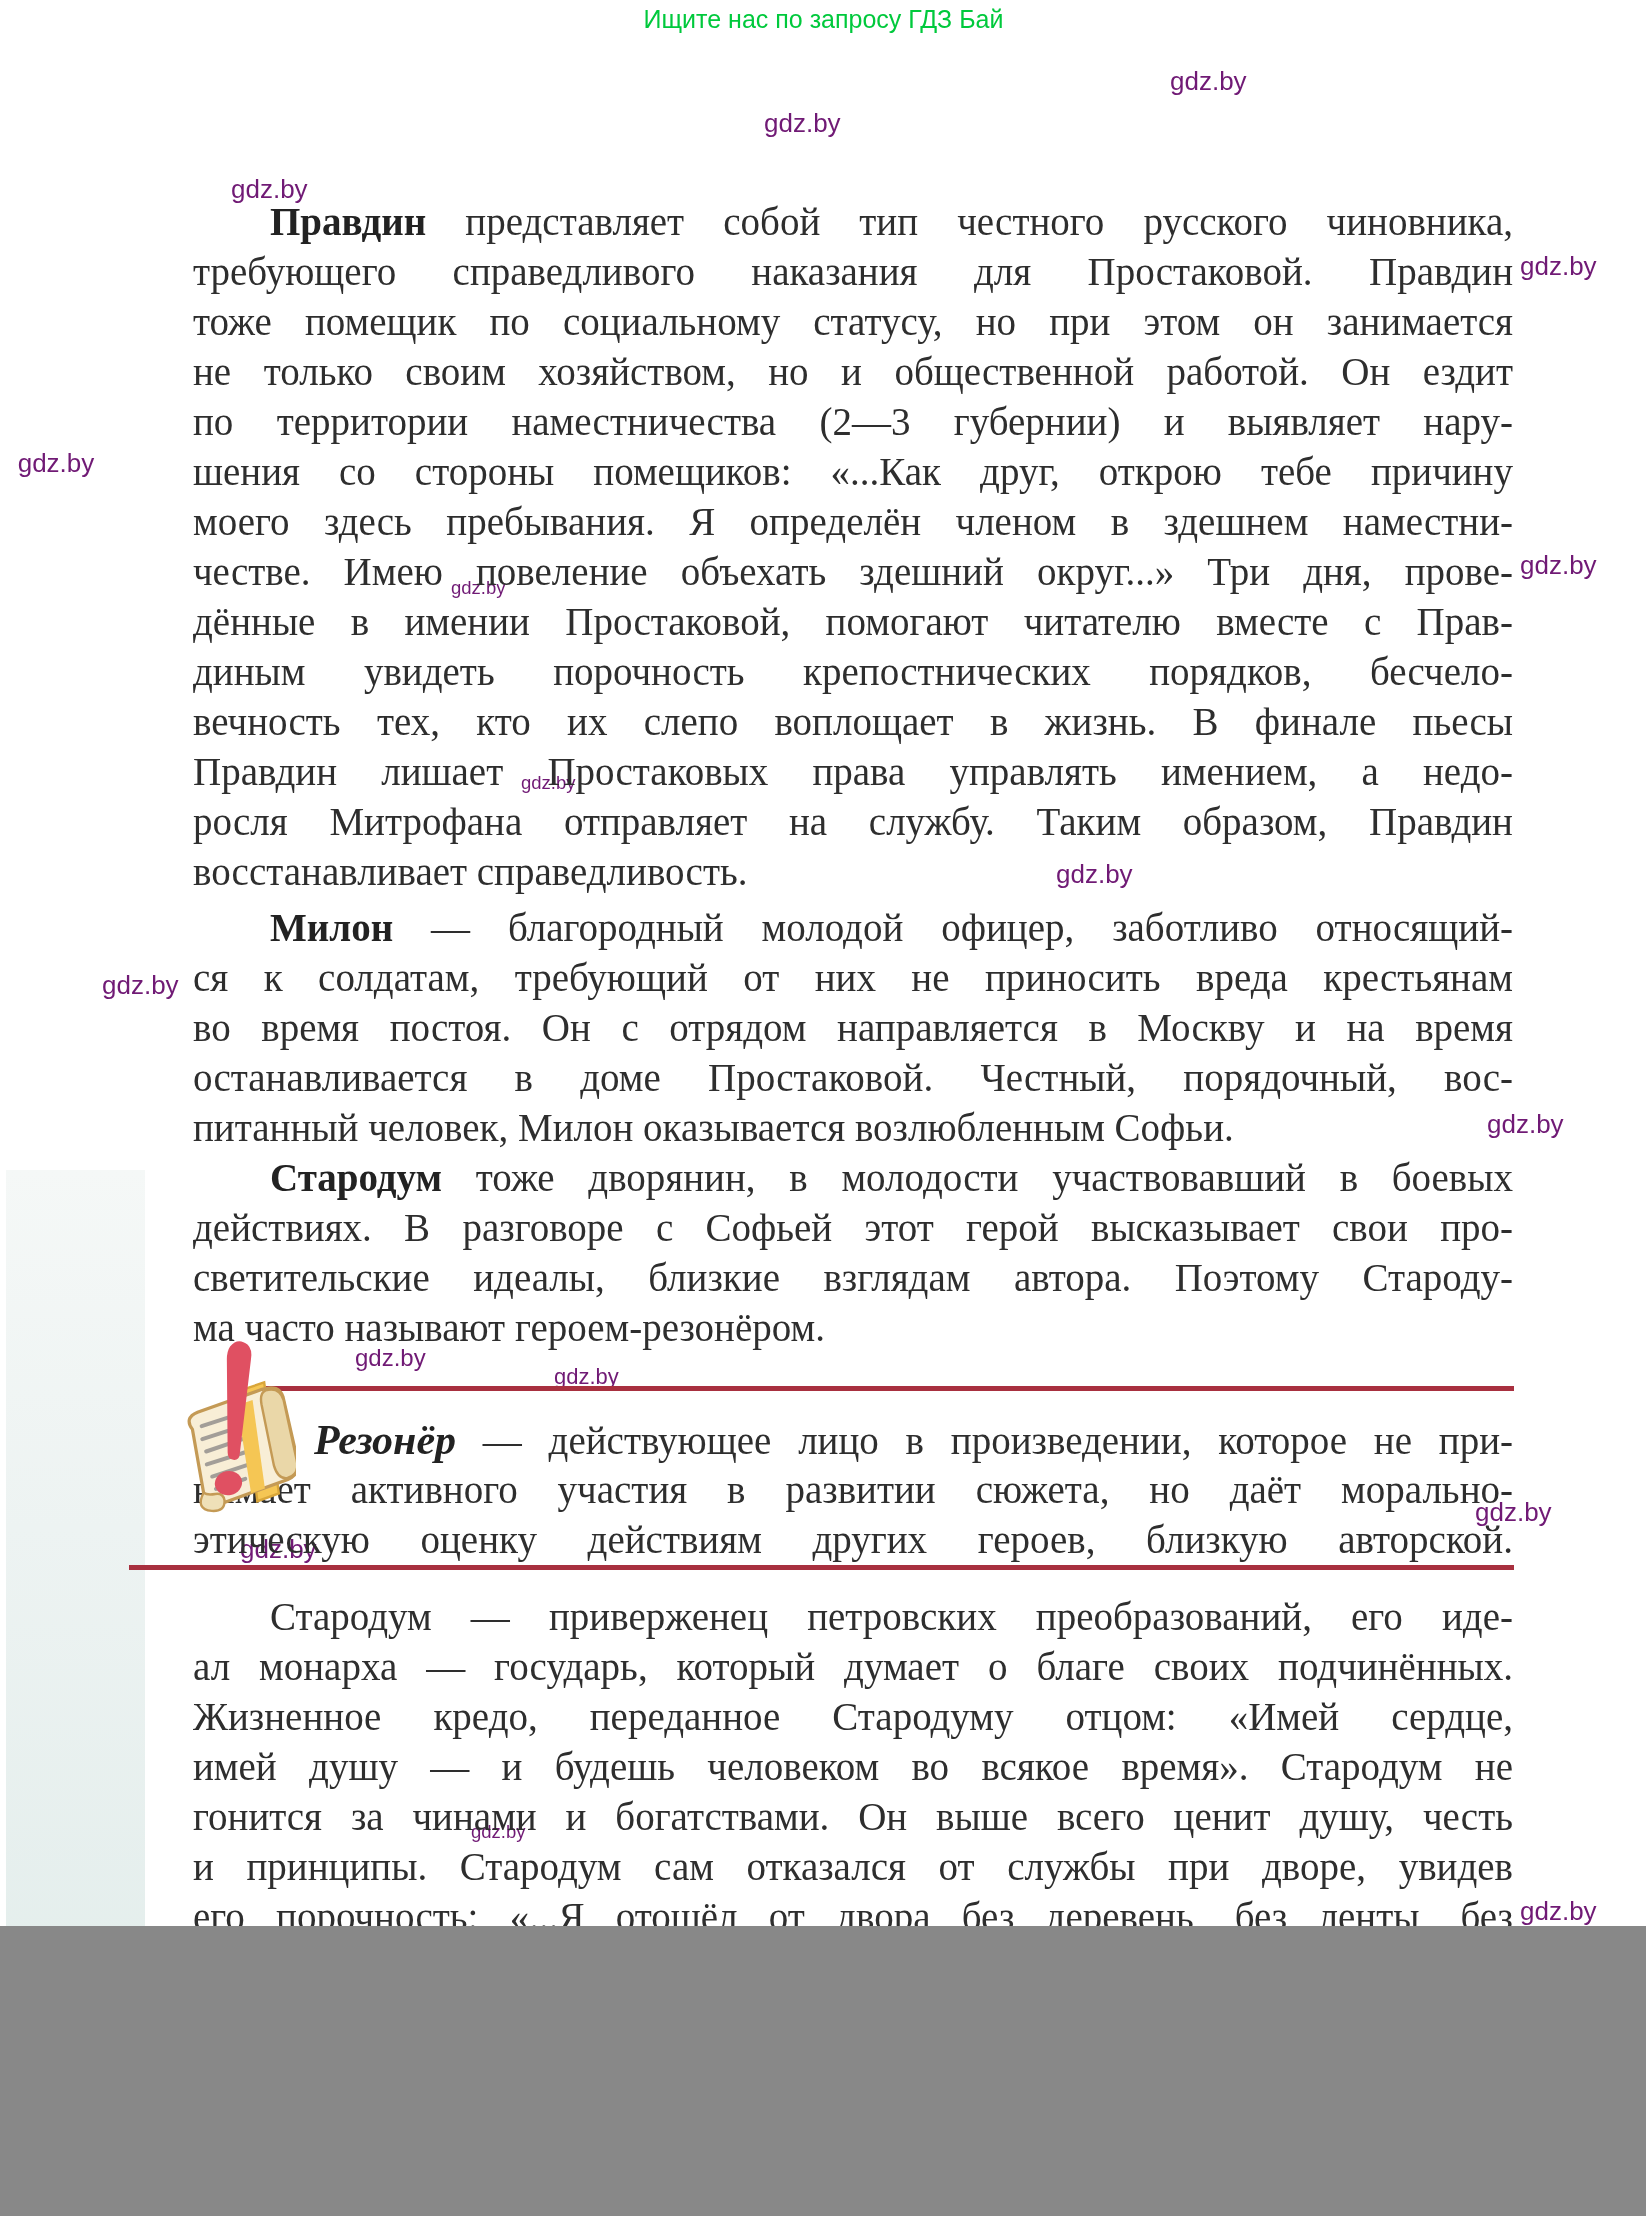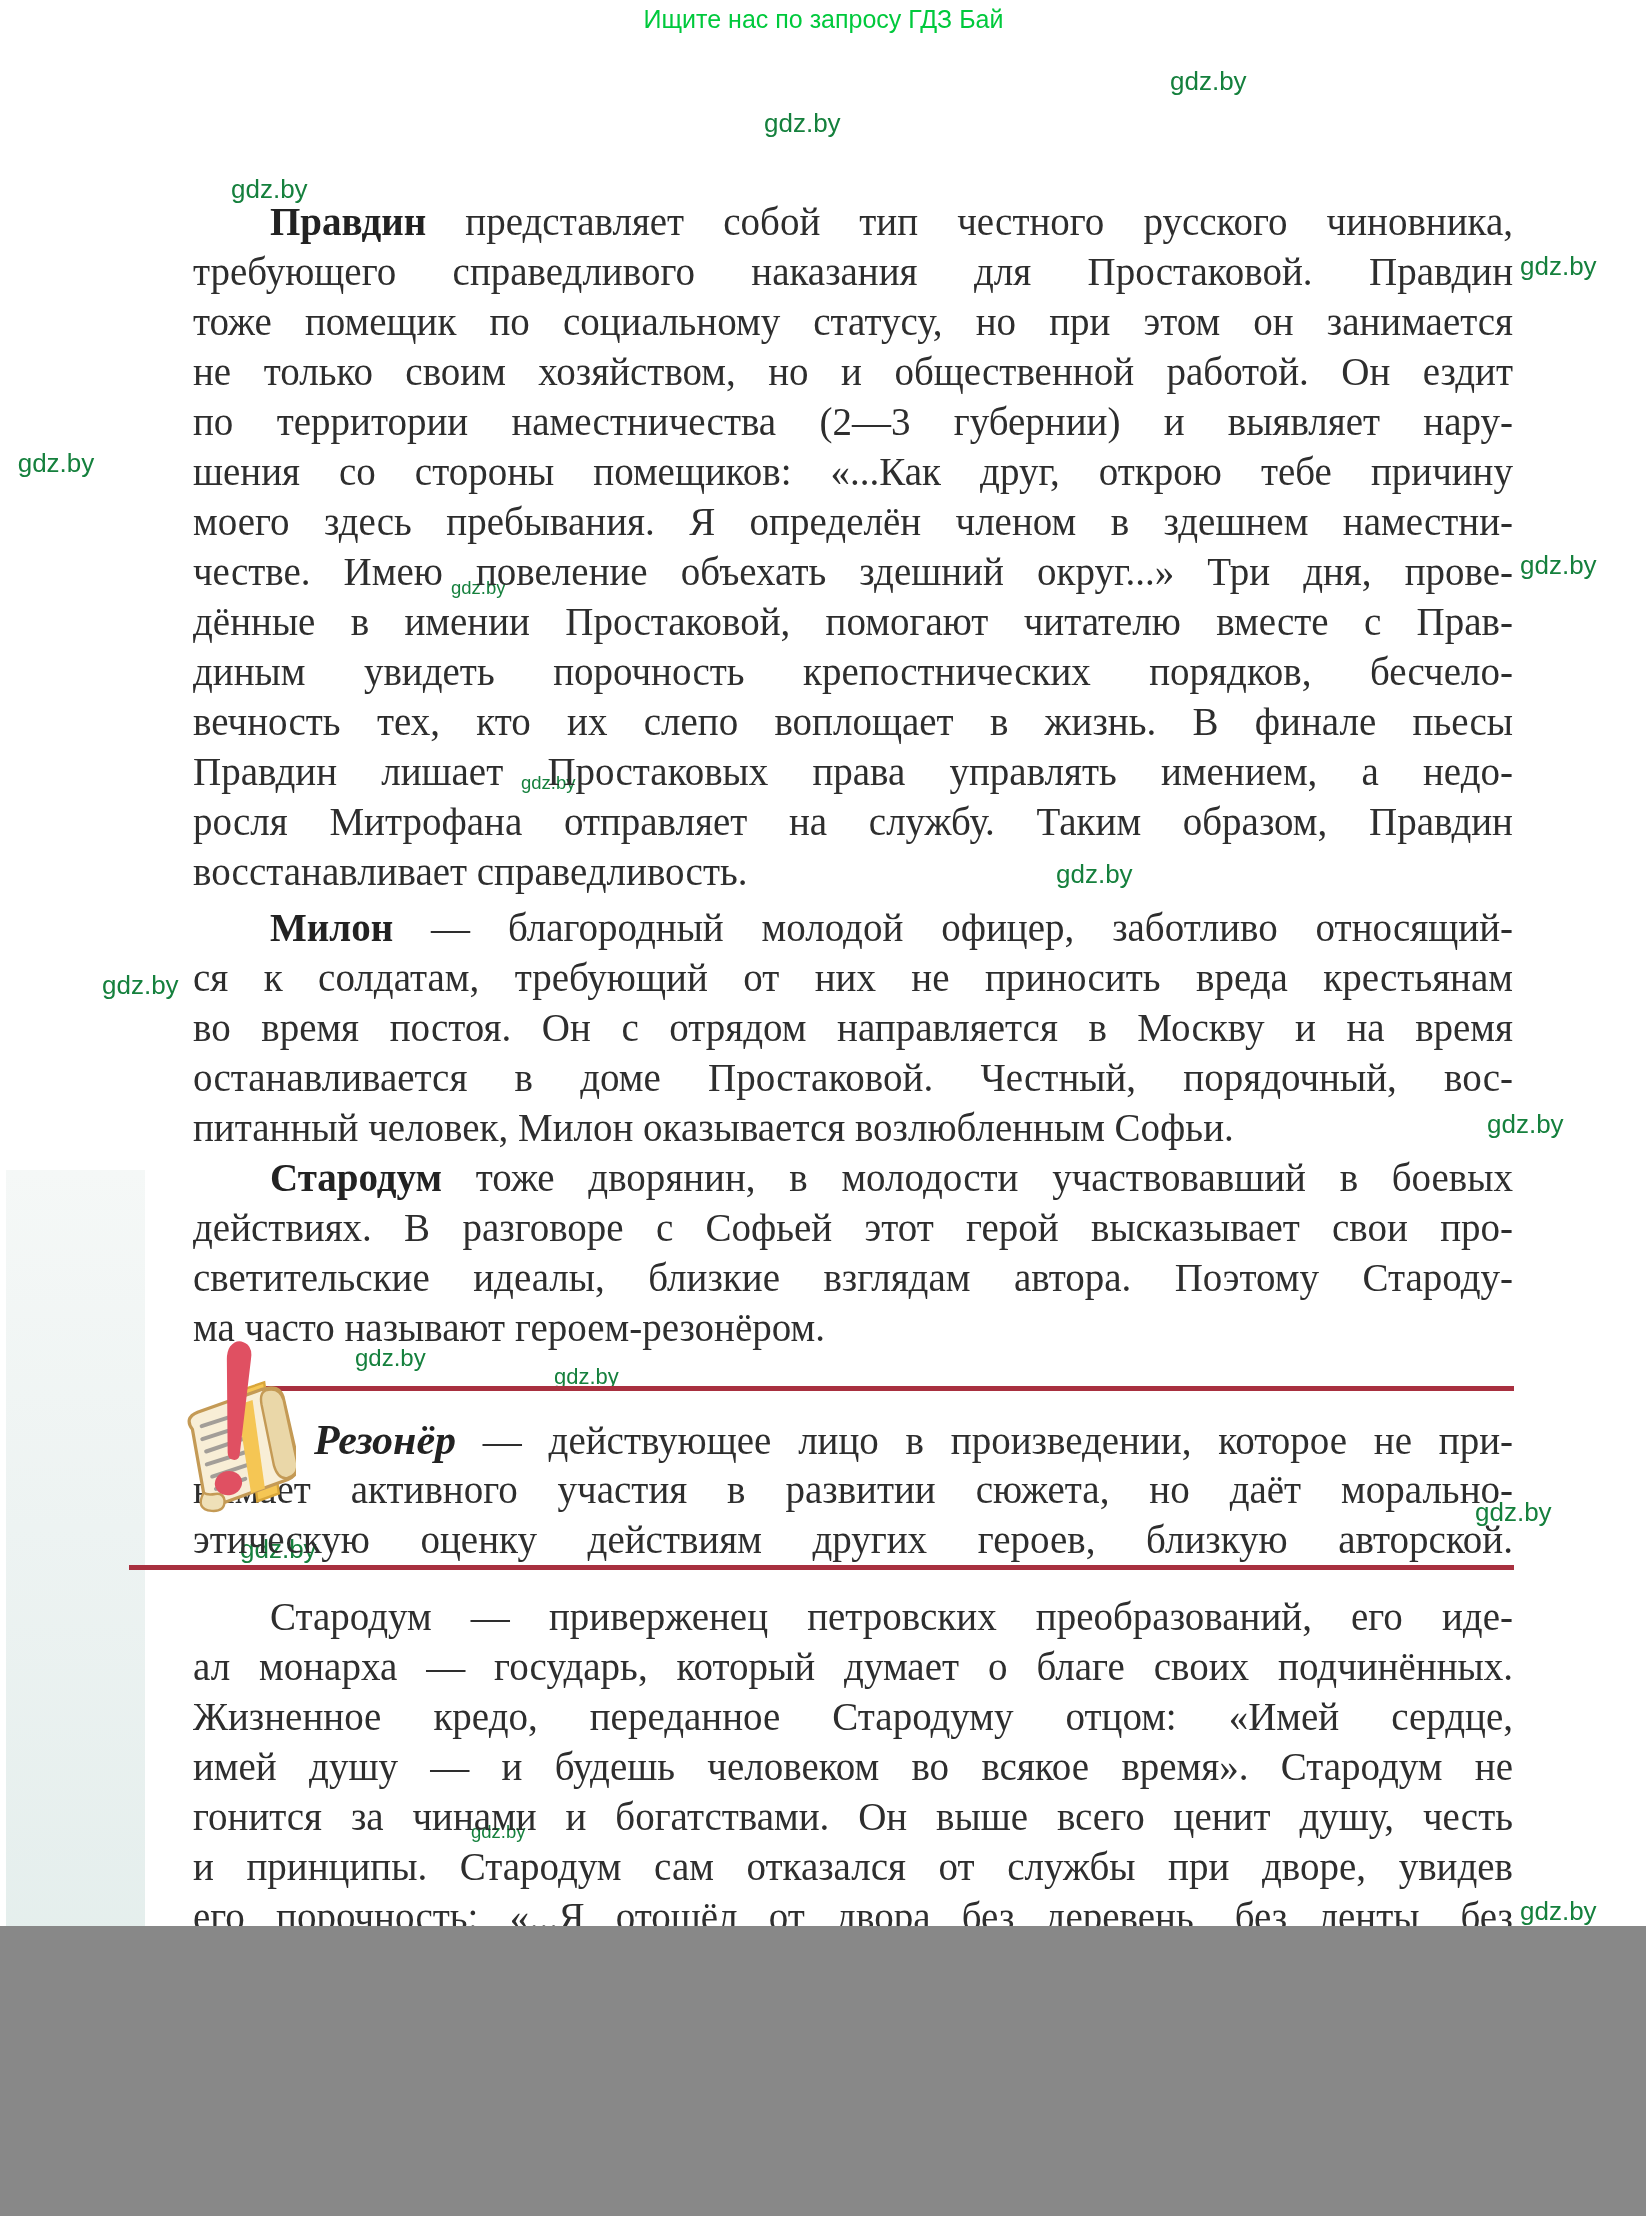--- a/index.html
+++ b/index.html
@@ -18,21 +18,21 @@
   
   .promo{
     position:absolute;top:6.4px;left:50%;transform:translateX(-50%);
     font-family:"Liberation Sans",sans-serif;
     font-size:25px;line-height:27px;white-space:nowrap;
   }
   
   .wm{
     position:absolute;
     font-family:"Liberation Sans",sans-serif;
-    color:#15803d;white-space:nowrap;
+    color:#701a75;white-space:nowrap;
   }
   
   .para{position:absolute;left:193px;width:1320px;}
   #para-p1{top:197px;}
   #para-p2{top:903px;}
   #para-p3{top:1153px;}
   #para-box{top:1415px;}
   #para-p4{top:1592px;}
   .line{
     height:50px;line-height:50px;font-size:39px;color:#2e2e2e;

